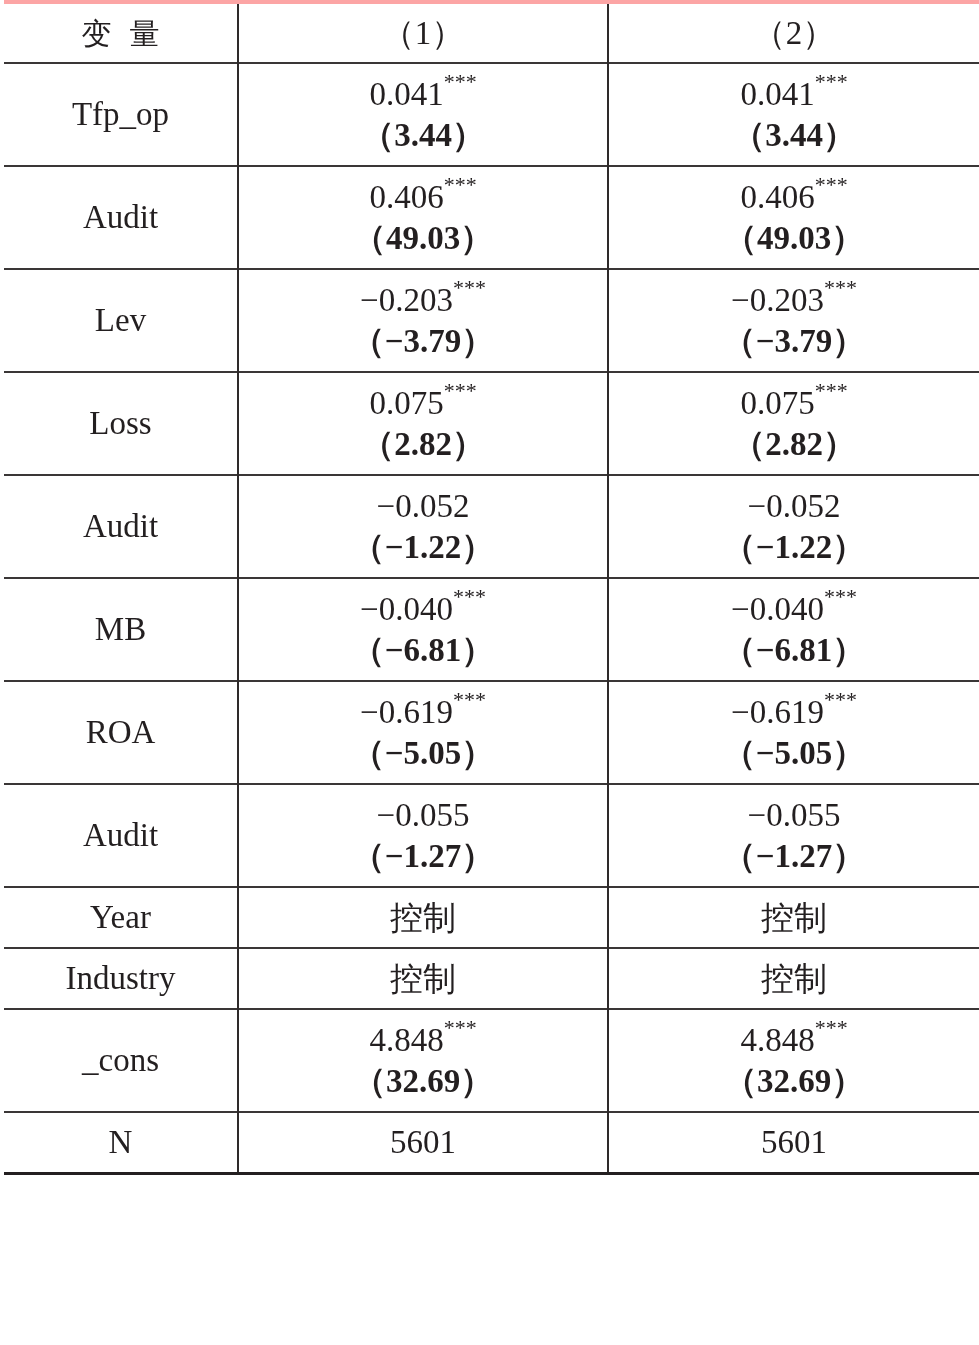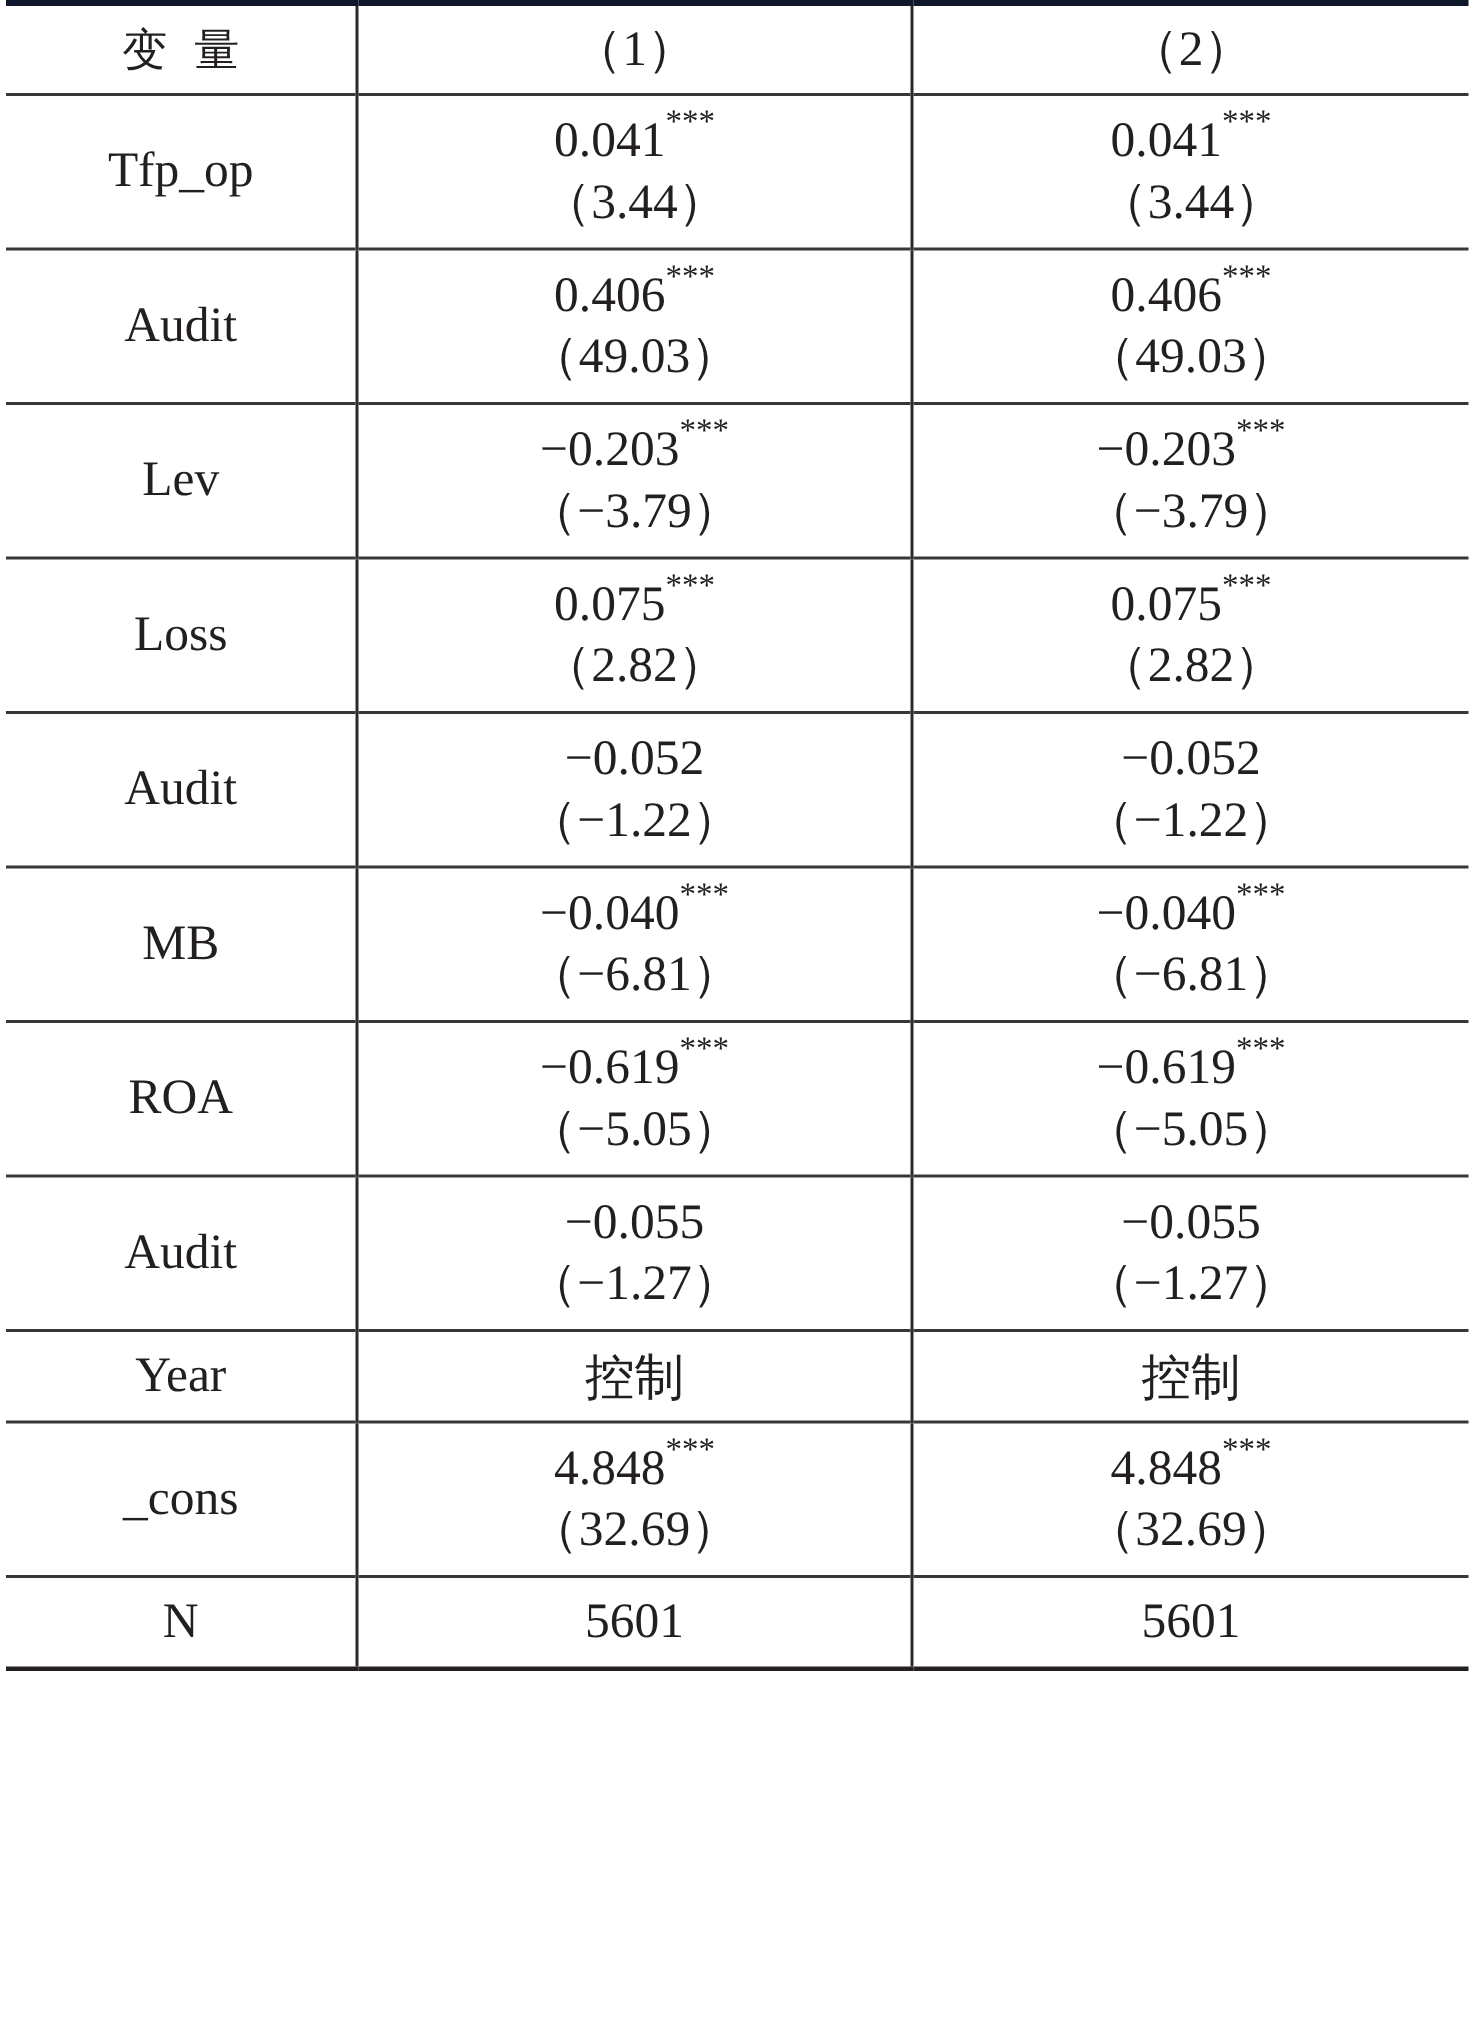--- a/index.html
+++ b/index.html
@@ -7,27 +7,27 @@
          font-family: "Liberation Serif", "DejaVu Serif", serif; color: #231f20; }
   table.reg { position: absolute; left: 4px; top: 0; width: 975px;
               border-collapse: collapse; table-layout: fixed; }
   table.reg col.c0 { width: 234px; }
   table.reg col.c1 { width: 370px; }
   table.reg col.c2 { width: 371px; }
   table.reg td, table.reg th { padding: 0; text-align: center; vertical-align: middle;
               font-weight: normal; font-size: 33px; line-height: 41px;
               border-top: 2px solid #3a3636; }
   table.reg td + td, table.reg th + th { border-left: 2.5px solid #2e2a2a; }
-  table.reg thead th { border-top: 4px solid #0f172a; height: 58px; }
+  table.reg thead th { border-top: 4px solid #fca5a5; height: 58px; }
   table.reg tr.tall td { height: 101px; }
   table.reg tr.short td { height: 59px; }
   table.reg tbody tr:last-child td { border-bottom: 3.5px solid #231f20; }
   .head-var { letter-spacing: 18px; padding-left: 18px; }
   .coef { display: block; }
-  .tstat { display: block; }
+  .tstat { display: block; font-weight: bold; }
   sup { font-size: 22px; line-height: 0; position: relative; top: -4px; vertical-align: super; }
   .cn { font-family: "DejaVu Sans", sans-serif; font-size: 30px; }
 </style>
 </head>
 <body>
 
 <table class="reg">
   <colgroup>
       <col class="c0">
       <col class="c1">
@@ -138,20 +138,25 @@
           <span class="tstat">（−1.27）</span>
         </td>
     </tr>
 
     <tr class="short">
       <td>Year</td>
       <td class="cn">控制</td>
       <td class="cn">控制</td>
     </tr>
 
+    <tr class="short">
+      <td>Industry</td>
+      <td class="cn">控制</td>
+      <td class="cn">控制</td>
+    </tr>
 
     <tr class="tall">
       <td>_cons</td>
       <td>
           <span class="coef"><span>4.848</span><sup>***</sup></span>
           <span class="tstat">（32.69）</span>
         </td>
       <td>
           <span class="coef"><span>4.848</span><sup>***</sup></span>
           <span class="tstat">（32.69）</span>

